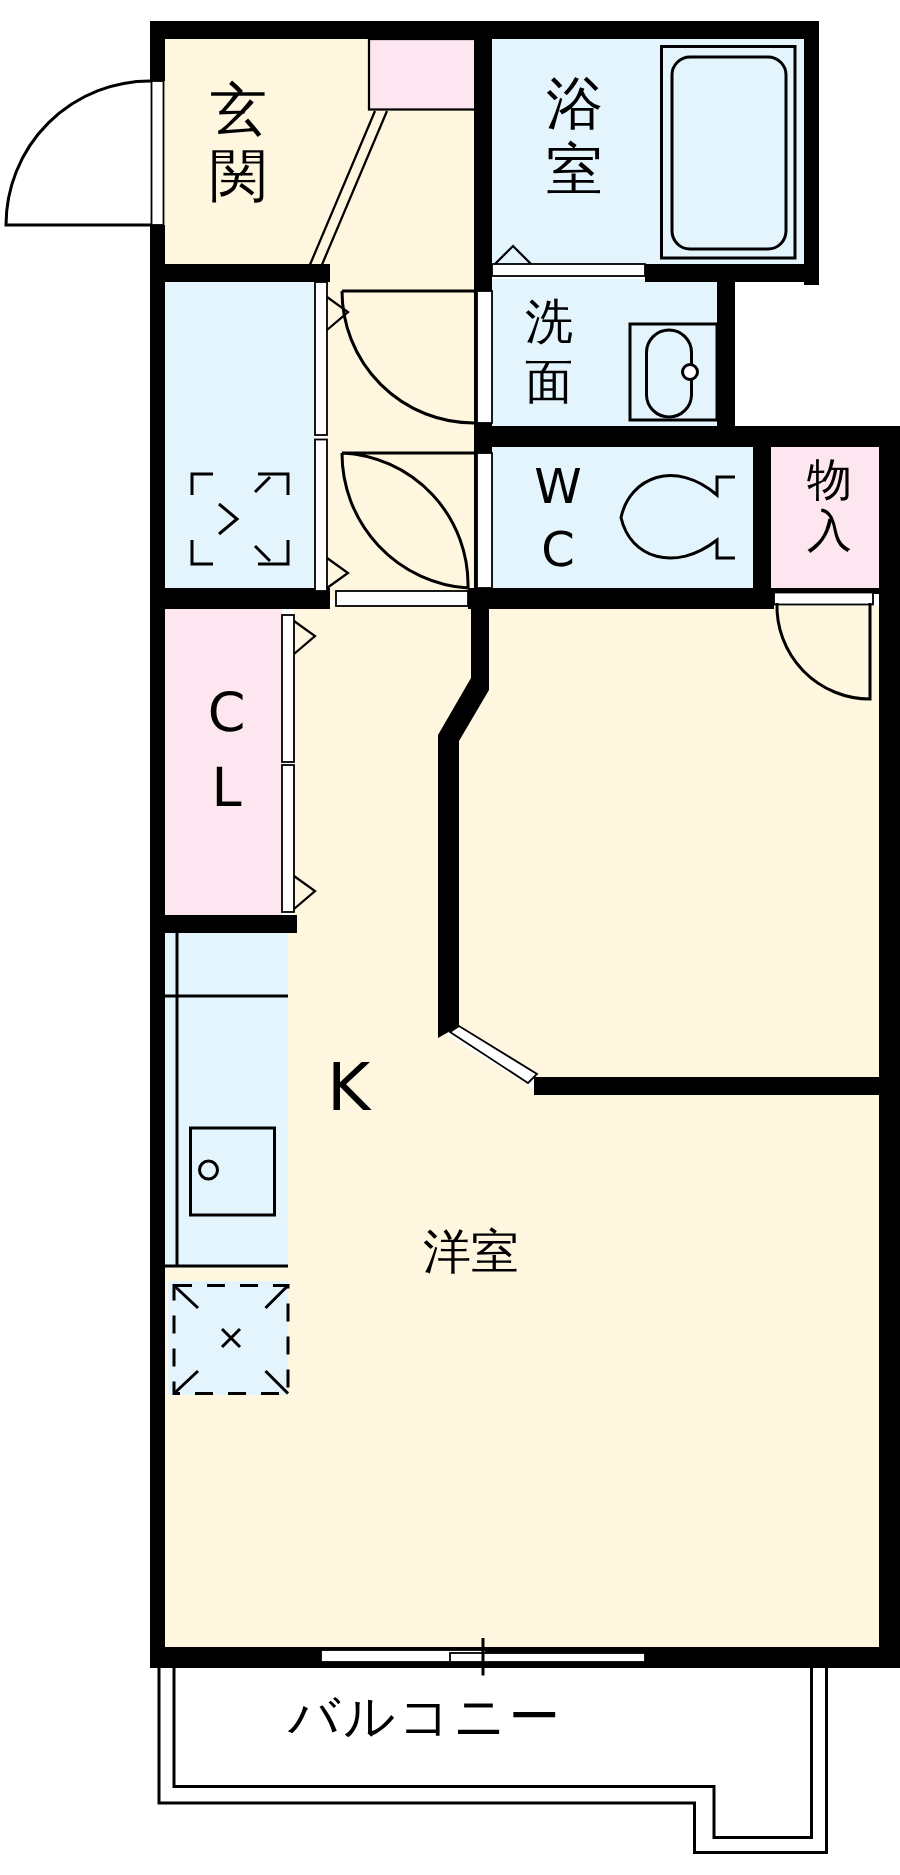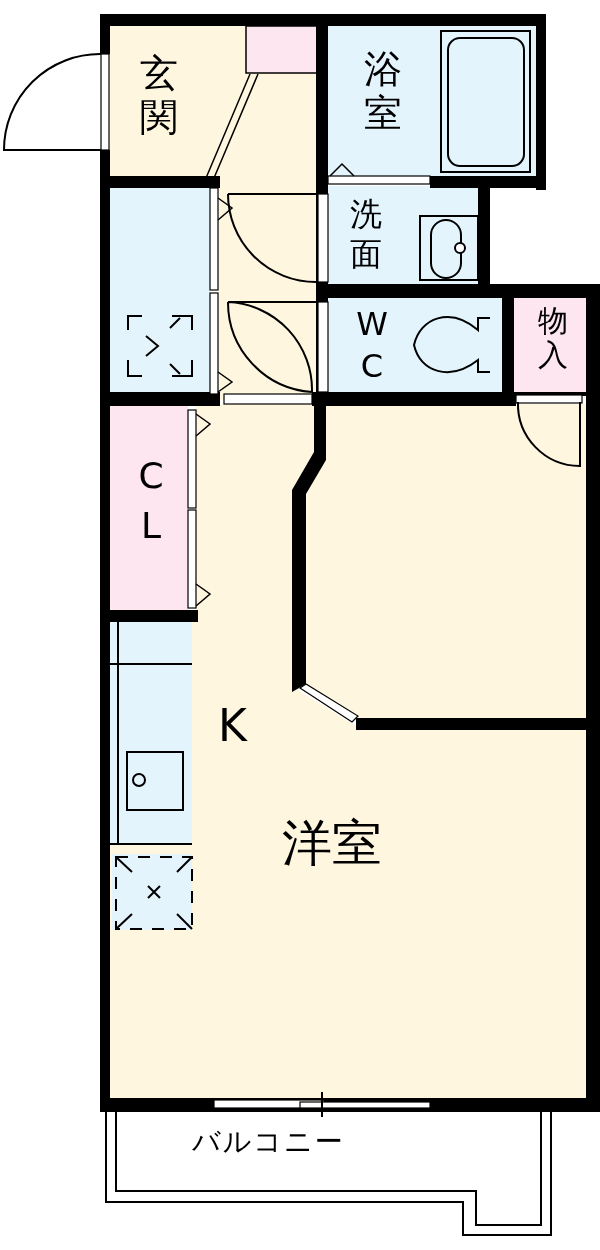--- a/index.html
+++ b/index.html
@@ -160,14 +160,14 @@
 </div>
 <div class="lbl" style="left:528px;top:306px;width:50px;font-size:30px;">
   <div>物</div>
   <div style="margin-top:4px;">入</div>
 </div>
 <div class="lbl en" style="left:128px;top:458px;width:46px;">
   <div>C</div>
   <div style="margin-top:14px;">L</div>
 </div>
 <div class="lbl" style="left:218px;top:704px;font-size:44px;">K</div>
-<div class="lbl" style="left:282px;top:818px;font-size:50px;">洋室</div>
-<div class="lbl" style="left:192px;top:1128px;font-size:28px;letter-spacing:2px;">バルコニー</div>
+<div class="lbl" style="left:282px;top:818px;font-size:32px;">洋室</div>
+<div class="lbl" style="left:192px;top:1128px;font-size:34px;letter-spacing:2px;">バルコニー</div>
 
 </body></html>

